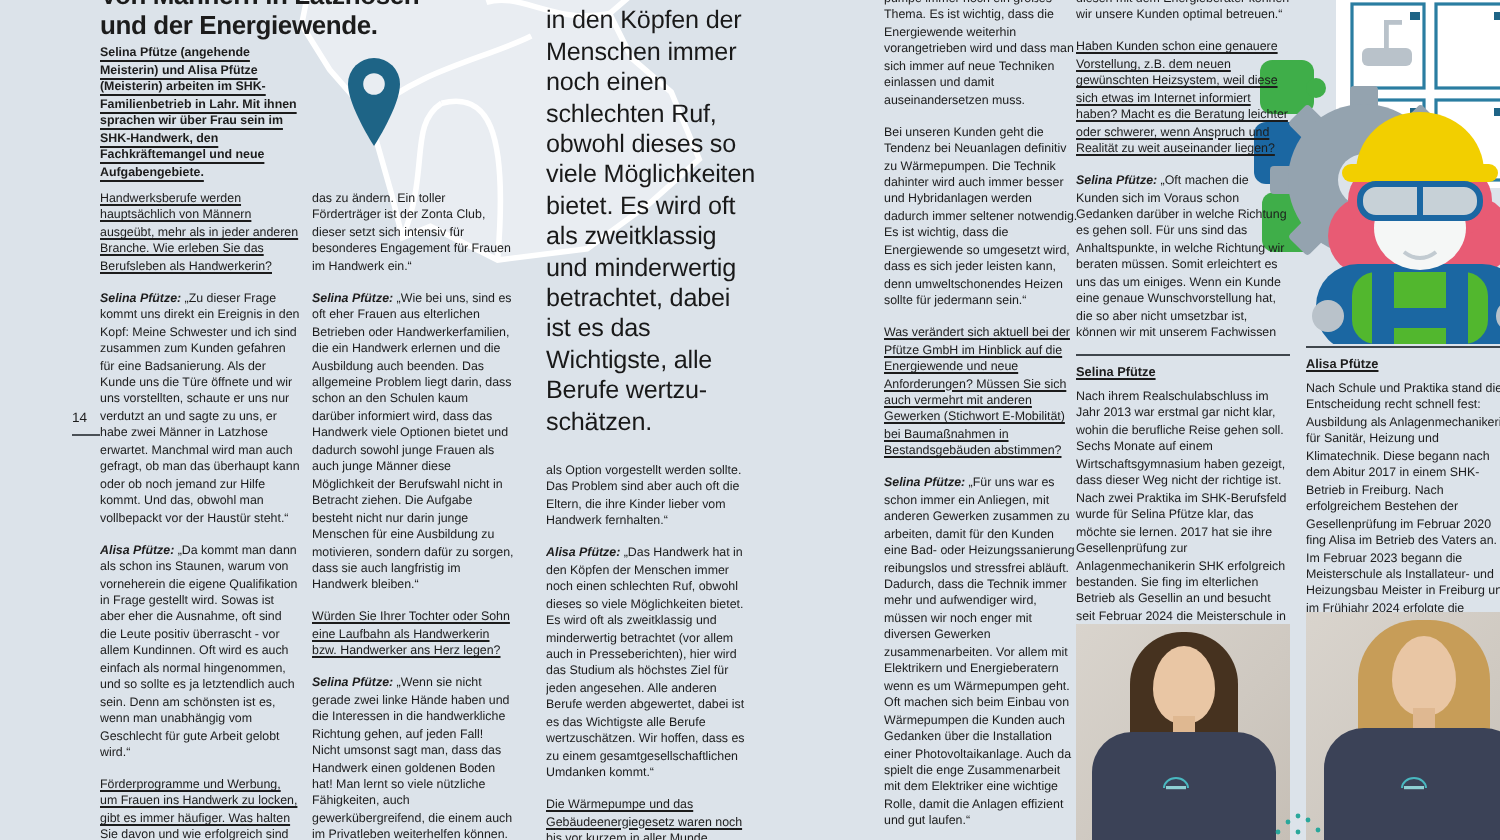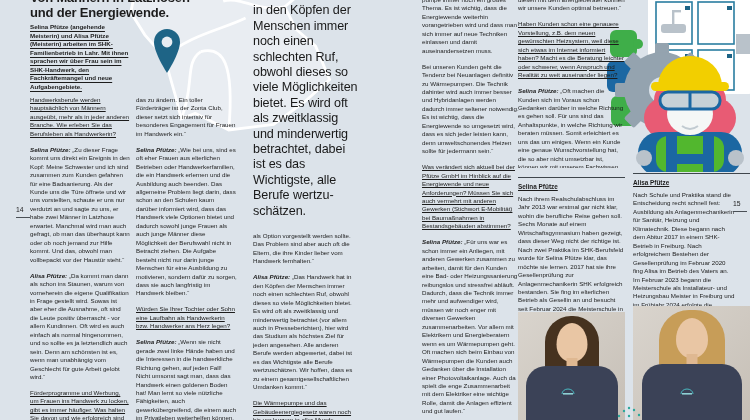--- a/index.html
+++ b/index.html
@@ -1,20 +1,20 @@
 <!DOCTYPE html>
 <html style="--c-bg: #dce3ea; --c-map: #e9edf2; --c-pin: #1e6486; --c-teal: #2a7da1; --c-green: #3fae49; --c-green2: #52b72e; --c-yellow: #f2cf00; --c-pink: #e85b74; --c-blue: #1b67a2; --c-gray: #94a3af; --c-shirt: #3b4257; --c-sparkle: #2aa79b;"><head>
 <meta charset="utf-8">
 <style>
   html,body{margin:0;padding:0;}
   body{width:750px;height:420px;overflow:hidden;position:relative;
        font-family:"Liberation Sans","DejaVu Sans",sans-serif;
        background:var(--c-bg,#dce3ea);color:#1c1c1c;}
   .abs{position:absolute;}
-  .spread{position:absolute;inset:0;overflow:hidden;}
+  .spread{position:absolute;inset:0;overflow:hidden;margin-left:20px;}
 
   
   .title{position:absolute;left:30px;top:-10px;width:230px;margin:0;
          font-size:13px;line-height:15px;font-weight:bold;letter-spacing:-0.2px;z-index:3;}
   .intro{position:absolute;left:30px;top:23px;width:101px;margin:0;
          font-size:6.2px;line-height:8.5px;font-weight:bold;
          text-decoration:underline;text-decoration-thickness:0.5px;text-underline-offset:1.5px;z-index:3;}
 
   
   .col{position:absolute;z-index:3;font-size:6.2px;line-height:8.45px;}

